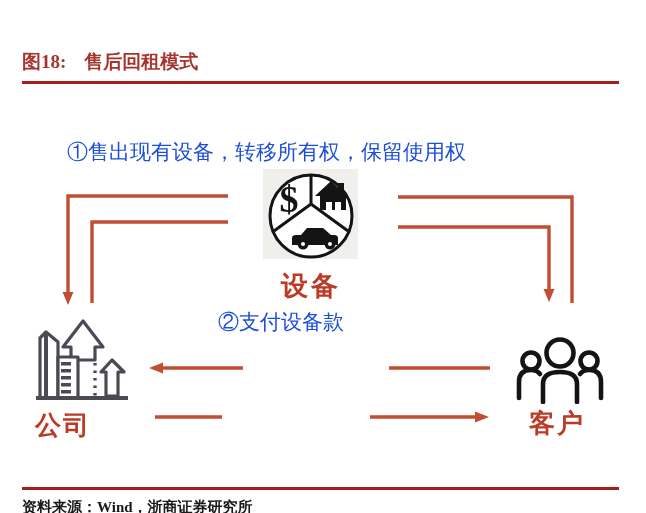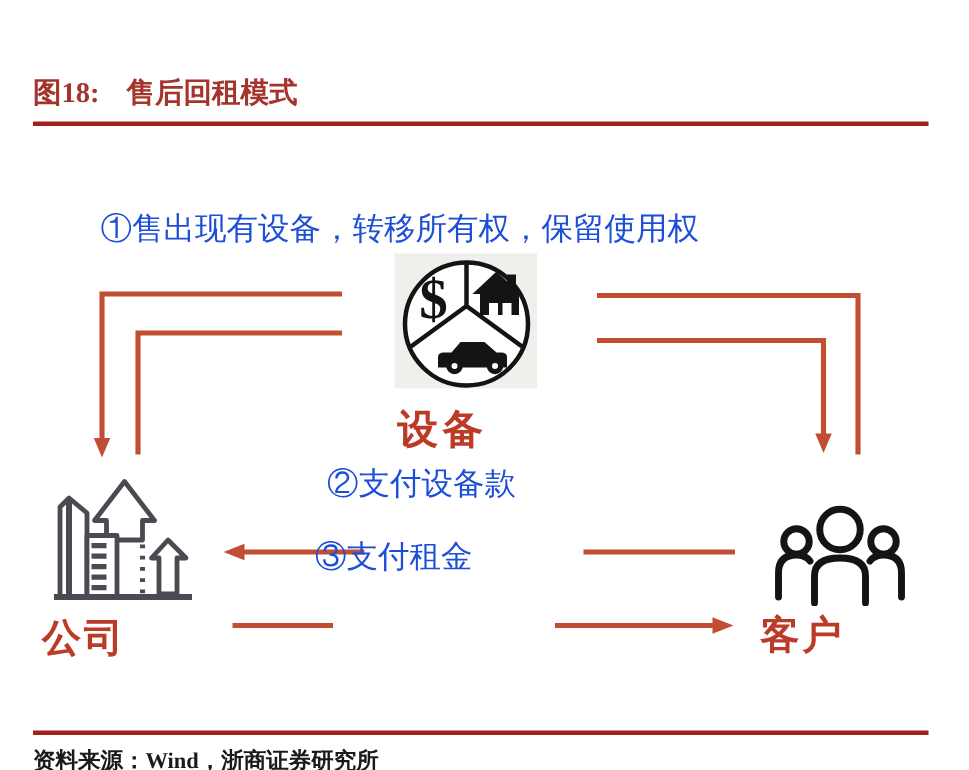--- a/index.html
+++ b/index.html
@@ -13,23 +13,23 @@
   .hdr{left:22px;top:11px;font-weight:bold;font-size:19px;color:var(--accent-red);white-space:nowrap;}
   .hdr .fig-label{margin-right:18px;}
   .rule{left:22px;width:597px;height:3px;background:var(--rule-red);}
   .rule-top{top:43px;}
   .rule-bottom{top:449px;}
   .flowtext{font-size:21px;text-align:left;color:#1d4ed8;white-space:nowrap;}
   .step1{left:67px;top:100px;width:500px;}
   .step2{left:218px;top:270px;width:200px;}
   .step3a{left:210px;top:319px;width:200px;}
   .step3b{left:212px;top:365px;width:200px;}
-  .node-label{font-weight:bold;color:var(--label-red);white-space:nowrap;}
+  .node-label{font-weight:bold;color:var(--label-red);text-align:center;white-space:nowrap;}
   .device-label{left:265px;top:230px;width:92px;font-size:27px;letter-spacing:3px;}
-  .company-label{left:28px;top:370px;width:100px;font-size:26px;letter-spacing:2px;font-family:Liberation Serif, serif;}
+  .company-label{left:13px;top:370px;width:100px;font-size:26px;letter-spacing:2px;font-family:Liberation Serif, serif;}
   .customer-label{left:507px;top:368px;width:100px;font-size:26px;letter-spacing:2px;}
   .device-box{left:263px;top:131px;width:95px;height:90px;background:var(--icon-bg);}
   .company-box{left:34px;top:278px;width:96px;height:86px;}
   .customer-box{left:516px;top:298px;width:88px;height:68px;}
   .arrows-svg{left:0;top:0;width:646px;height:513px;pointer-events:none;}
   .aline{stroke:var(--arrow-red);stroke-width:3.4;fill:none;}
   .ahead{fill:var(--arrow-red);stroke:none;}
   .dev-stroke{stroke:#141414;stroke-width:3;fill:none;}
   .dev-fill{fill:#141414;stroke:none;}
   .dev-circle{stroke:#141414;stroke-width:3;fill:#ffffff;}
@@ -130,18 +130,17 @@
       <path class="cu" d="M3,62 V46 Q3,34 15,34 Q21,34 24,38"></path>
       <circle class="cu" cx="73" cy="25" r="8.5"></circle>
       <path class="cu" d="M85,62 V46 Q85,34 73,34 Q67,34 64,38"></path>
       <circle class="cu" cx="44" cy="17" r="13.5"></circle>
       <path class="cu" d="M27,66 V48 Q27,36 44,36 Q61,36 61,48 V66"></path>
     </svg>
   </div>
   <div class="abs flowtext step2">②支付设备款</div>
 
   <div class="abs node-label customer-label">客户</div>
-  <div class="abs flowtext step3a">③支付租金</div>
 
   <div class="abs rule rule-bottom"></div>
   <div class="abs" style="left:22px;top:460px;font-size:15px;font-weight:bold;white-space:nowrap;">资料来源：Wind，浙商证券研究所</div>
 
 </div>
 
 </body></html>

